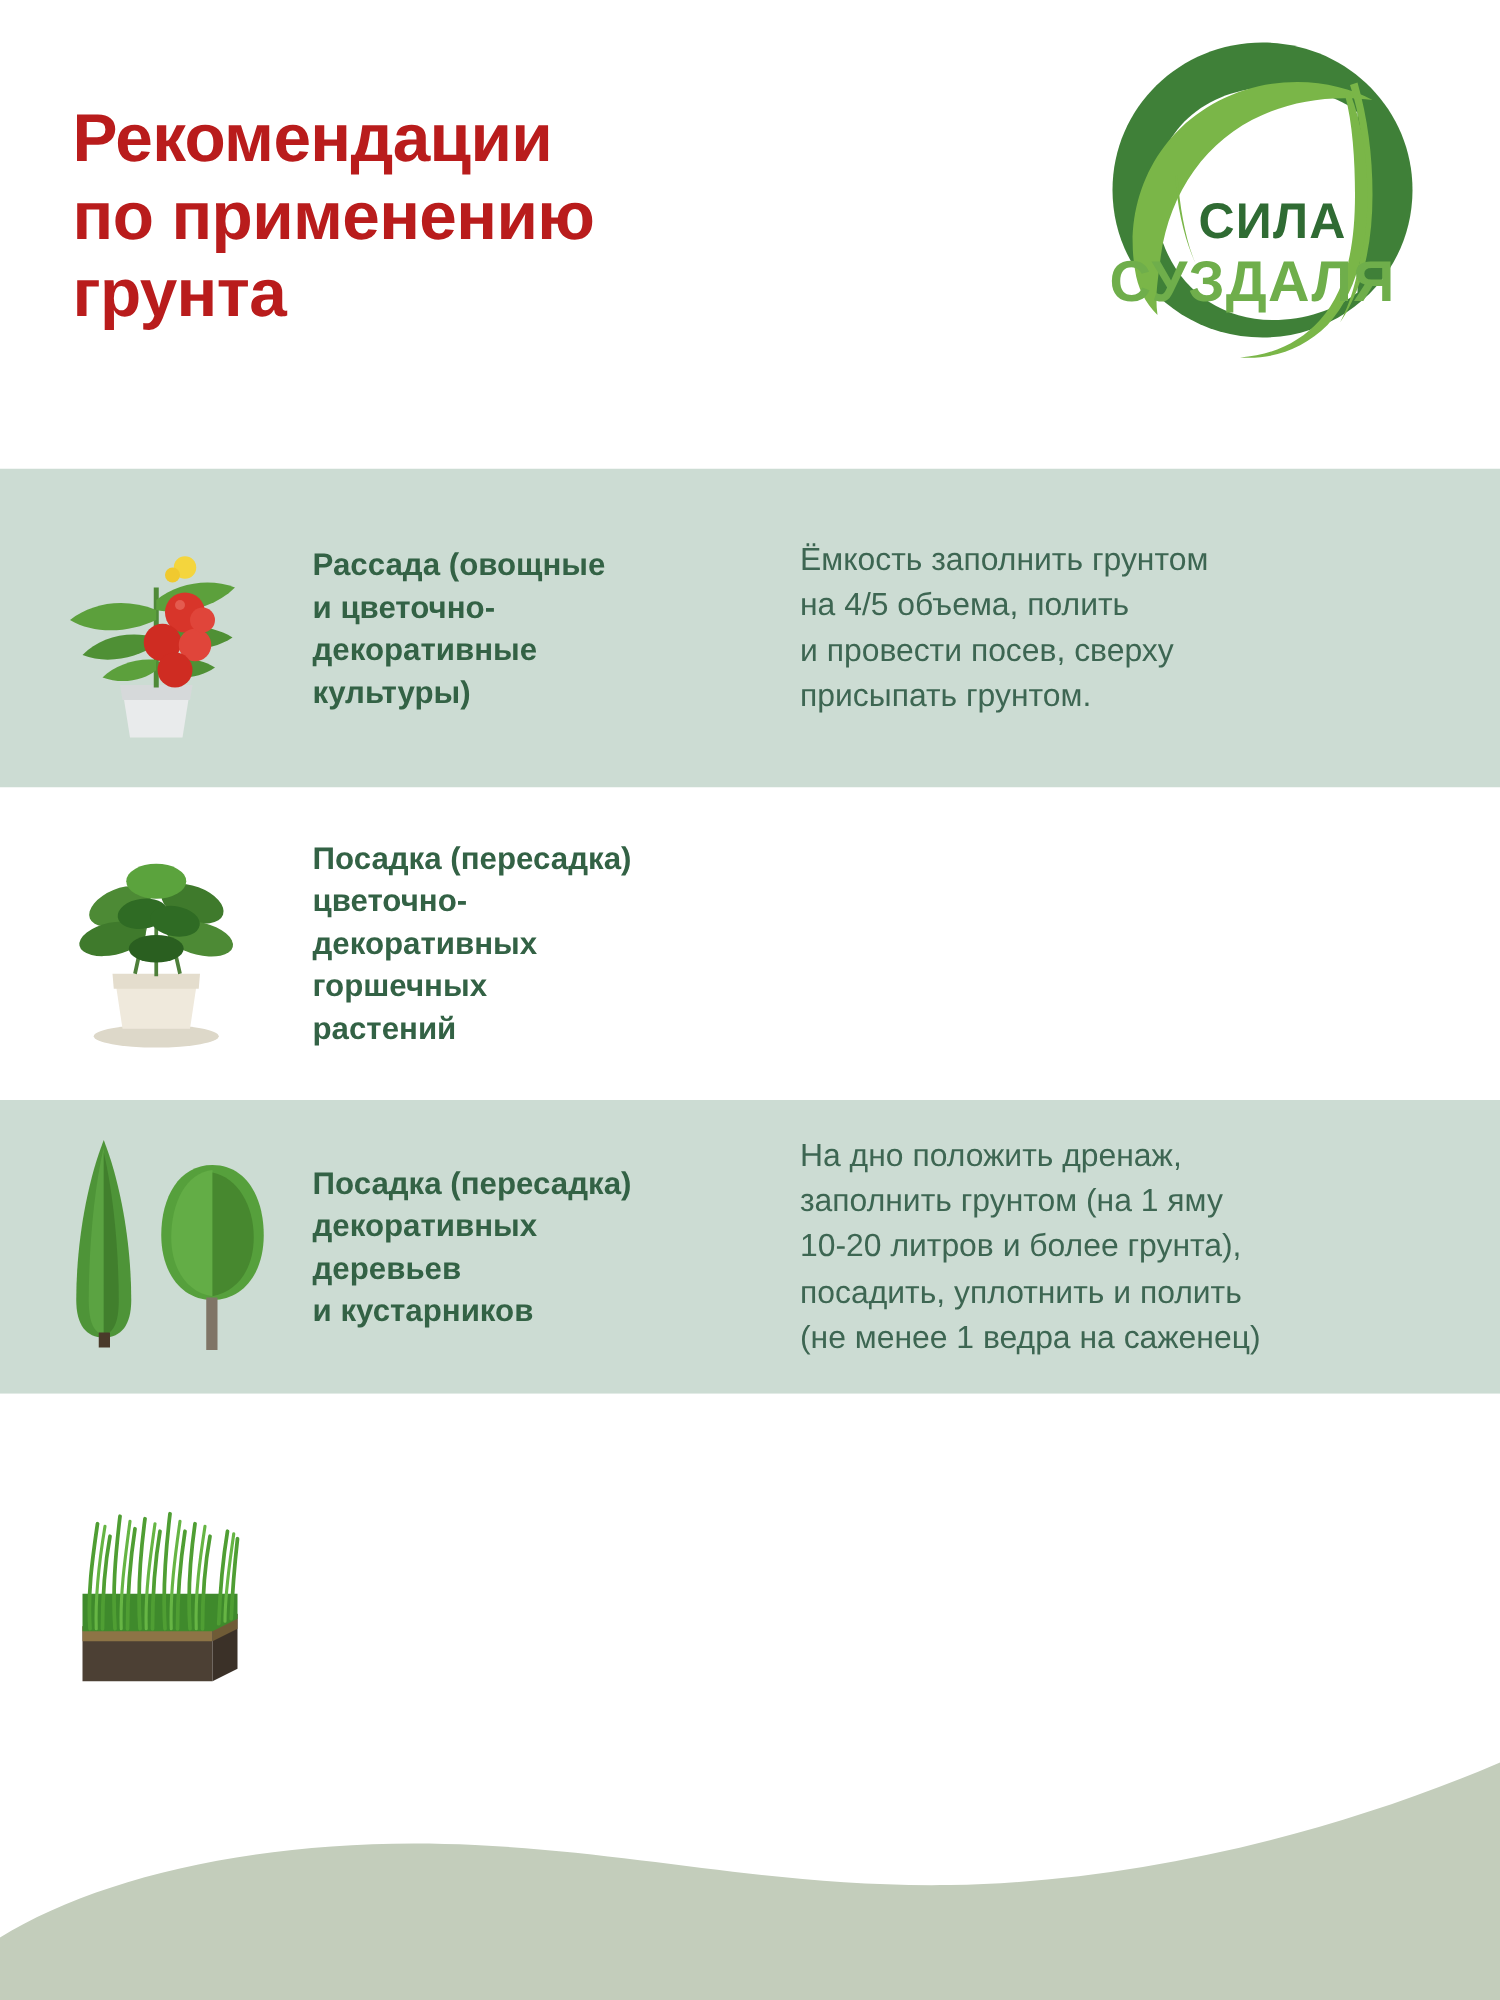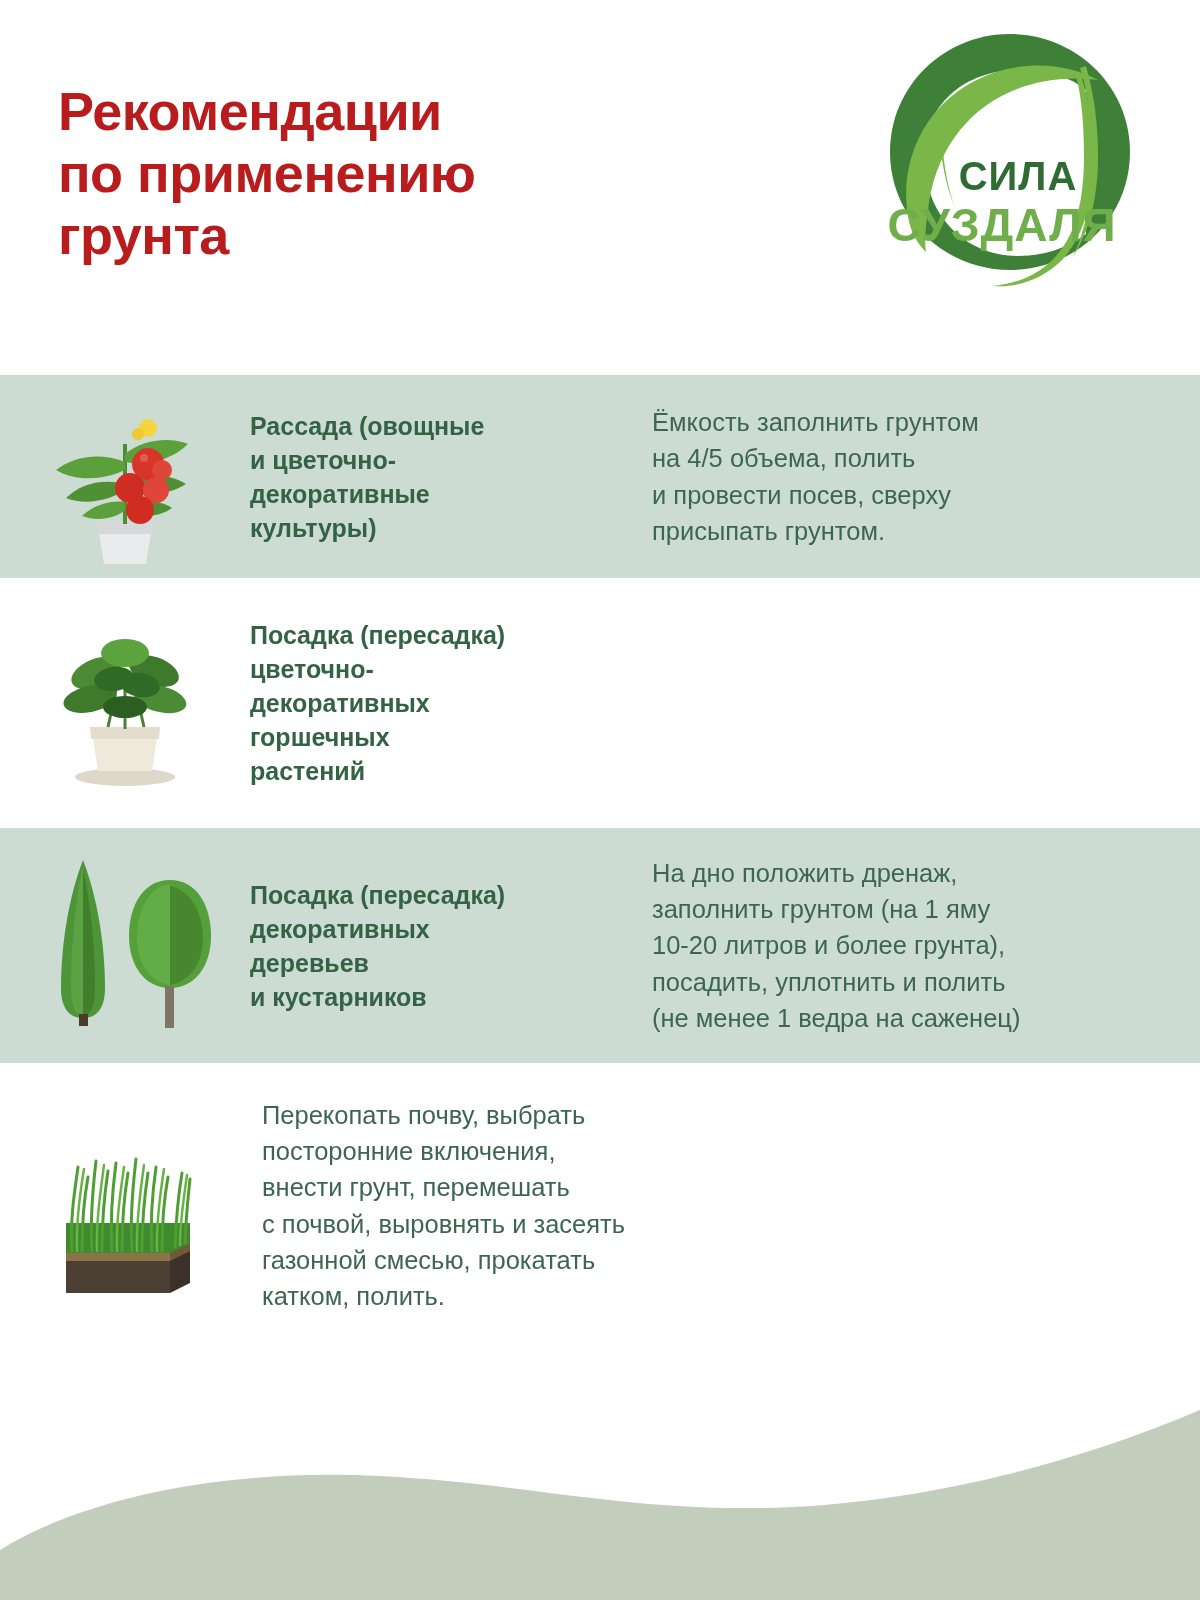--- a/index.html
+++ b/index.html
@@ -48,21 +48,21 @@
   .rows { position: relative; }
   .row {
     display: flex;
     align-items: center;
     box-sizing: border-box;
     width: 1200px;
   }
   .row.shaded { background: #ccdcd3; }
   .row.plain  { background: #ffffff; }
 
-  .row-r1 { height: 203px; }
+  .row-r1 { height: 255px; }
   .row-r2 { height: 250px; }
   .row-r3 { height: 235px; }
   .row-r4 { height: 285px; }
 
   .cell-image {
     width: 250px;
     flex: 0 0 250px;
     display: flex;
     align-items: center;
     justify-content: center;
@@ -87,21 +87,21 @@
     color: #336245;
     white-space: pre-line;
     margin: 0;
   }
   .desc-text {
     font-size: 25.5px;
     line-height: 1.42;
     font-weight: 400;
     color: #3d6652;
     white-space: pre-line;
-    margin: 12px;
+    margin: 0;
   }
 
   
   .art { display: block; }
 
   
   .bottom-wave {
     position: absolute;
     left: 0;
     bottom: 0;
@@ -270,28 +270,20 @@
         <g stroke="#66b544" stroke-width="2.5" fill="none" stroke-linecap="round">
           <path d="M47 140 C46 112 50 82 54 58"></path>
           <path d="M67 140 C66 112 70 84 74 54"></path>
           <path d="M87 140 C86 112 90 84 94 56"></path>
           <path d="M107 140 C106 112 110 82 114 54"></path>
           <path d="M127 140 C126 112 130 84 134 58"></path>
           <path d="M150 134 C150 110 154 86 157 64"></path>
         </g>
       </svg>
     </div>
-    <div class="cell-desc">
-      <p class="desc-text">Перекопать почву, выбрать
-посторонние включения,
-внести грунт, перемешать
-с почвой, выровнять и засеять
-газонной смесью, прокатать
-катком, полить.</p>
-    </div>
   </div>
 
 </div>
 
 <div class="bottom-wave">
   <svg viewBox="0 0 1200 210" preserveAspectRatio="none" xmlns="http://www.w3.org/2000/svg">
     <path d="M0 160 C80 110 220 78 380 86 C520 93 620 120 760 118 C900 116 1060 80 1200 20 L1200 210 L0 210 Z" fill="#c3cdbb"></path>
   </svg>
 </div>
 

